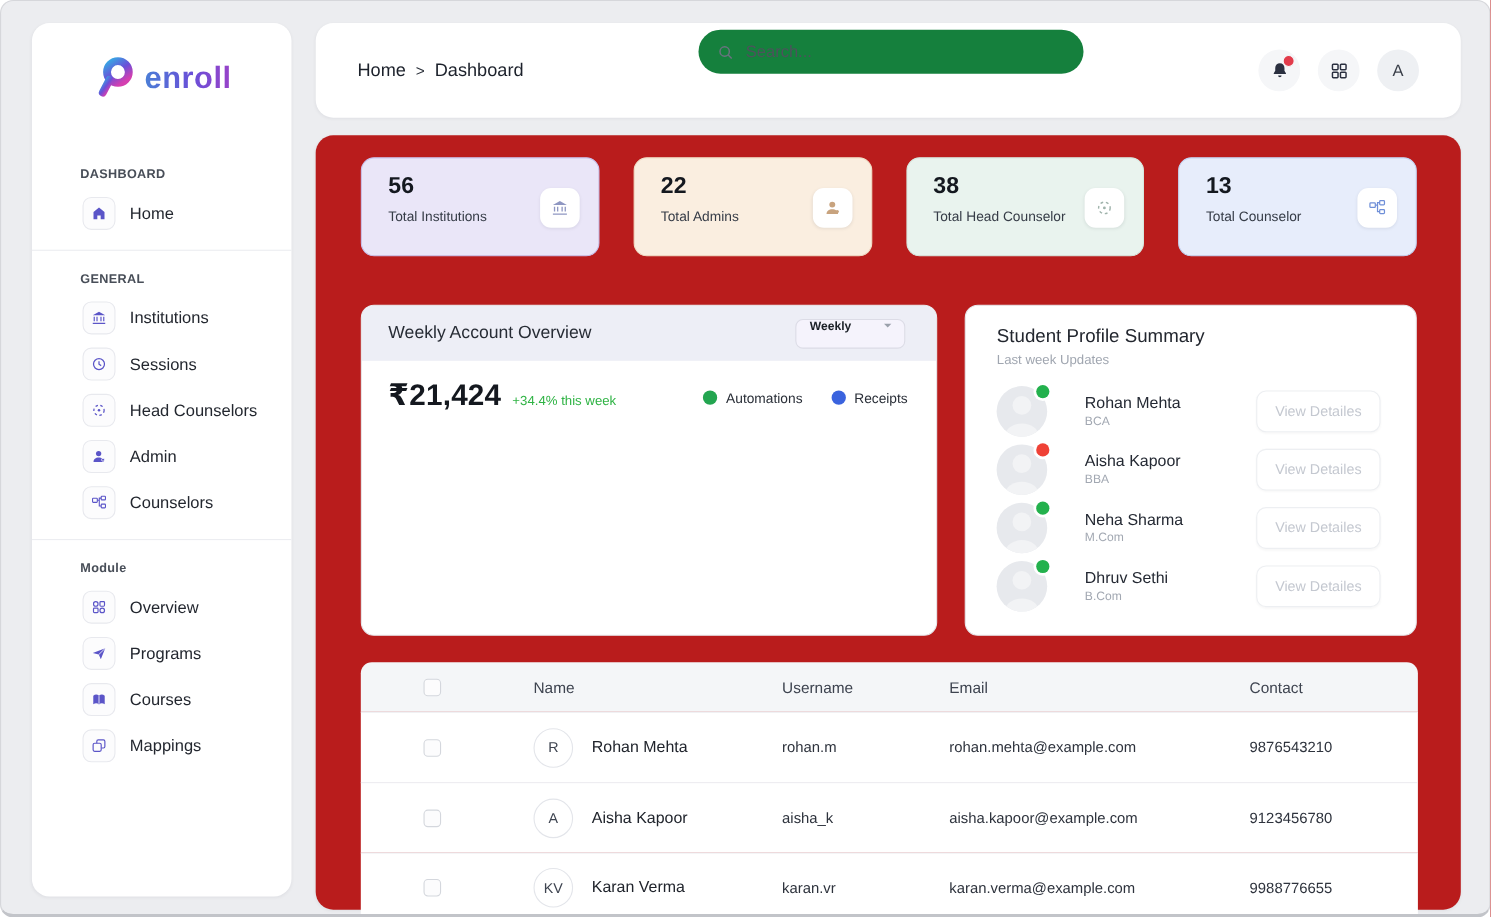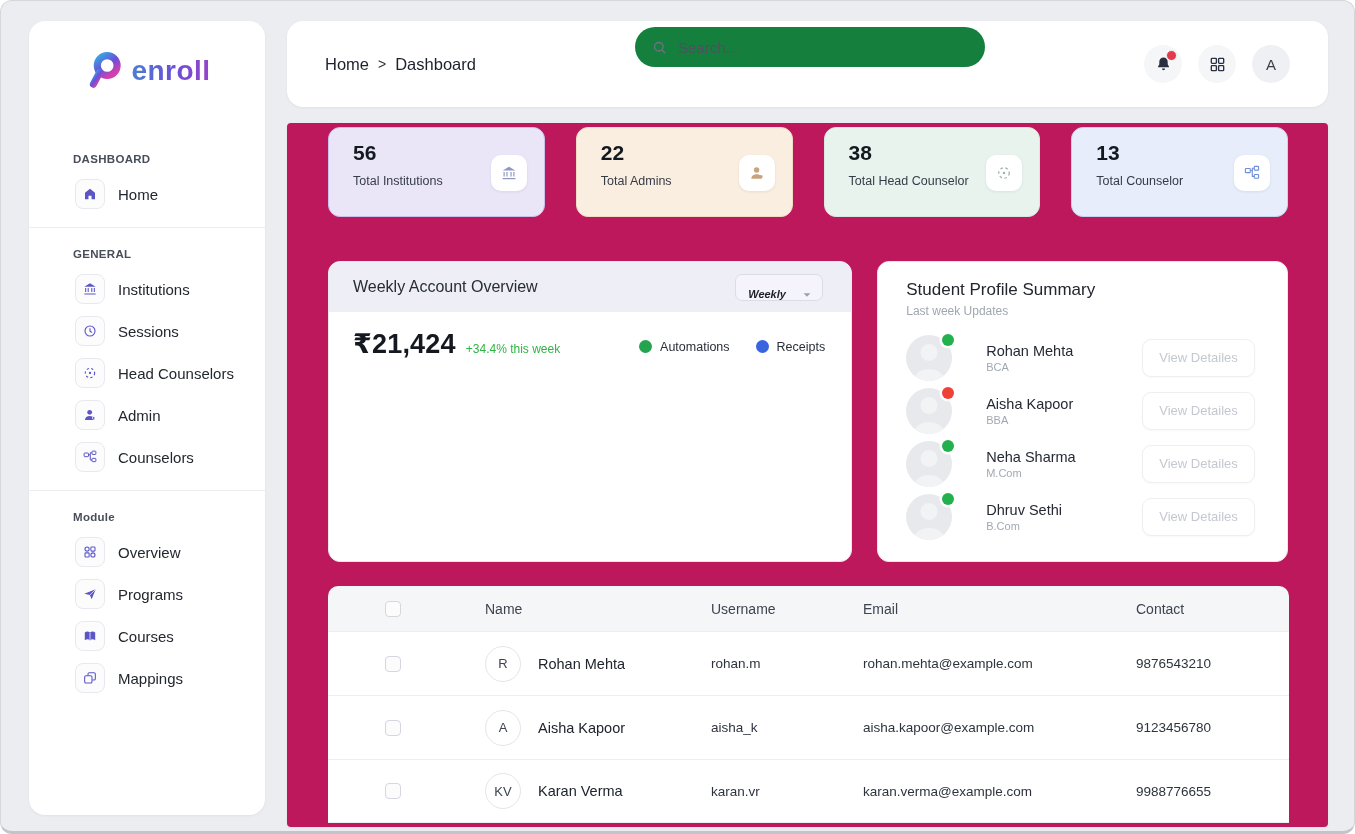--- a/index.html
+++ b/index.html
@@ -39,41 +39,41 @@
   .top-actions { position:absolute; right:38px; top:0; height:86px; display:flex; align-items:center; gap:16px; }
   .circle-btn { position:relative; width:38px; height:38px; border-radius:50%; background:#f5f6f8;
                 display:flex; align-items:center; justify-content:center; cursor:pointer; }
   .circle-btn svg { width:19px; height:19px; }
   .badge-dot { position:absolute; top:5px; right:5px; width:11px; height:11px; border-radius:50%;
                background:#e23b4b; border:1.5px solid #f5f6f8; }
   .avatar { width:38px; height:38px; border-radius:50%; background:#eef0f3; display:flex; align-items:center;
             justify-content:center; font-size:15px; color:#3a3f49; cursor:pointer; }
 
   
-  .main { position:absolute; left:286px; top:122px; width:1041px; height:704px; background:#be185d;
-          border-radius:4px; box-shadow:0 1px 3px rgba(16,24,40,.05); padding:4px 40px 0 41px; }
+  .main { position:absolute; left:286px; top:122px; width:1041px; height:704px; background:#b91c1c;
+          border-radius:16px; box-shadow:0 1px 3px rgba(16,24,40,.05); padding:20px 40px 0 41px; }
 
   
   .stats-row { display:flex; gap:31px; margin-bottom:18px; }
   .stat { position:relative; width:217px; height:90px; border:1px solid; border-radius:12px; padding:13px 0 0 24px; }
   .stat-value { font-size:21px; font-weight:700; color:#14181f; }
   .stat-label { font-size:12.5px; color:#363c47; margin-top:9px; }
   .stat-ic { position:absolute; right:17px; top:27px; width:36px; height:36px; background:#fff; border-radius:10px;
              box-shadow:0 1px 3px rgba(16,24,40,.08); display:flex; align-items:center; justify-content:center; }
   .stat-ic svg { width:18px; height:18px; }
 
   
   .mid-row { display:flex; gap:25px; margin-bottom:24px;margin-top:44px; }
   .panel { border:1px solid #e7e8ec; border-radius:12px; background:#fff; overflow:hidden; }
   .overview { width:526px; height:301px; display:flex; flex-direction:column; }
   .ov-head { height:50px; background:#edeef6; display:flex; align-items:center; justify-content:space-between;
              padding:0 28px 0 24px; }
   .ov-title { font-size:16px; font-weight:500; color:#272c35; }
-  .range-select { display:flex; align-items:flex-end; justify-content:space-between; width:88px; height:27px;
-                  background:#f5f3fc; border:1px solid #dcdce6; border-radius:7px; padding:0 10px 0 12px; cursor:pointer;font-style:italic; }
+  .range-select { display:flex; align-items:flex-start; justify-content:space-between; width:100px; height:27px;
+                  background:#f5f3fc; border:1px solid #dcdce6; border-radius:7px; padding:0 10px 0 12px; cursor:pointer; }
   .range-label { font-size:11px; font-weight:700; color:#1c2128; }
   .range-select svg { width:10px; height:10px; }
   .ov-body { padding:16px 26px 0 24px; display:flex; align-items:baseline; }
   .ov-amount { font-size:27px; font-weight:700; color:#14181f; letter-spacing:.2px; }
   .ov-delta { font-size:12px; font-weight:500; margin-left:10px; }
   .legend { margin-left:auto; display:flex; gap:26px; }
   .legend-item { display:flex; align-items:center; gap:8px; font-size:12.5px; color:#2a2f38; }
   .legend-dot { width:13px; height:13px; border-radius:50%; }
   .chart-area { flex:1; }
 

